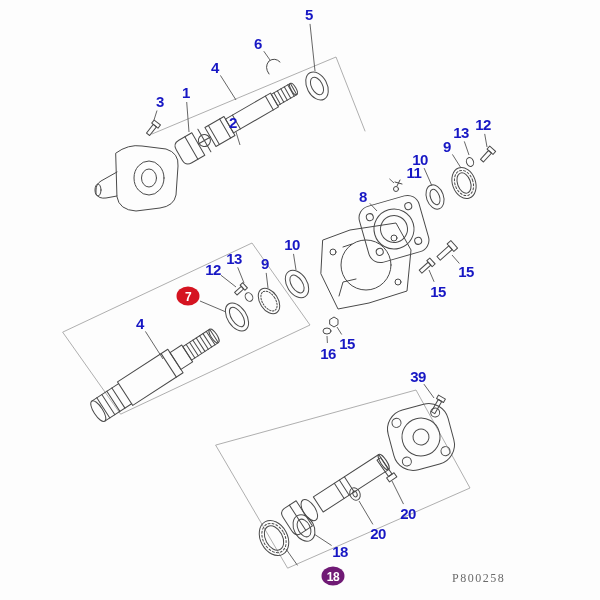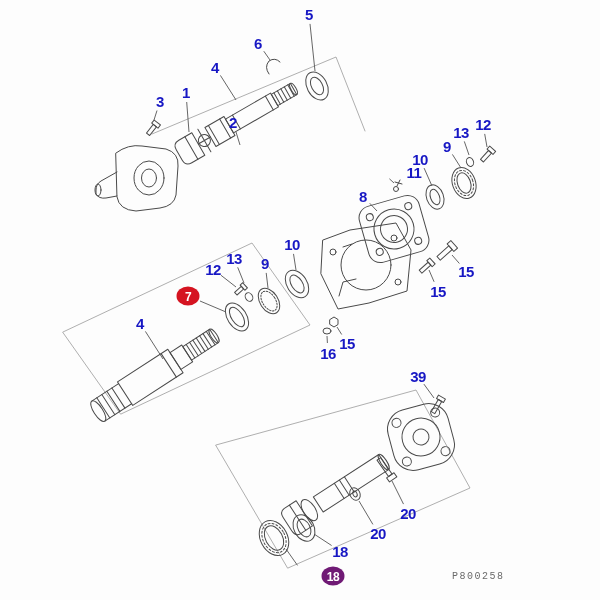--- a/index.html
+++ b/index.html
@@ -5,21 +5,21 @@
   html,body{margin:0;padding:0}
   body{width:600px;height:600px;position:relative;background:#fdfdfd;font-family:"Liberation Sans",sans-serif;overflow:hidden}
   .stage{position:absolute;inset:0;width:600px;height:600px}
   .layer{position:absolute;left:0;top:0;width:600px;height:600px}
   .callout{position:absolute;transform:translate(-50%,-50%);font-family:"Liberation Sans",sans-serif;
            font-weight:bold;font-size:15px;color:#1717c4;line-height:1;z-index:4;letter-spacing:-0.5px;cursor:default}
   .callout.hl{background:#d51421;color:#fff;border-radius:50%;min-width:19px;height:19px;display:flex;
               align-items:center;justify-content:center;font-size:12px;padding:0 2px}
   .sec-label{position:absolute;font-family:"DejaVu Sans Mono",monospace;font-size:8.5px;line-height:10px;
              color:#3c3c3c;letter-spacing:0.5px;white-space:nowrap;z-index:2}
-  .drawing-code{position:absolute;font-family:Liberation Mono, monospace;font-size:10px;color:#6a6a6a;
+  .drawing-code{position:absolute;font-family:Liberation Serif, serif;font-size:12px;color:#6a6a6a;
                 letter-spacing:1.5px;z-index:2}
 </style>
 </head>
 <body>
 
 <div class="stage">
 
   <svg class="layer" width="600" height="600" viewBox="0 0 600 600">
     <g fill="none" stroke="#4a4a4a" stroke-width="1" stroke-linejoin="round" stroke-linecap="round">
 

